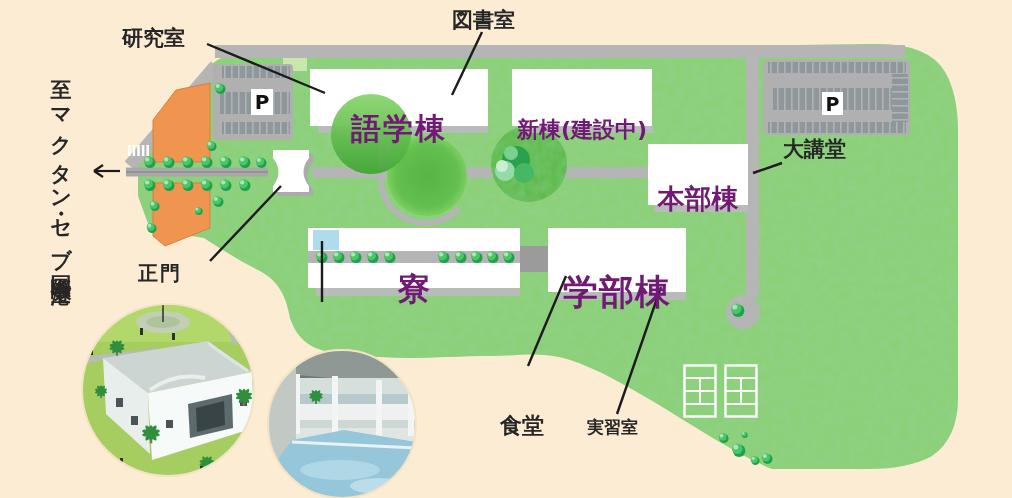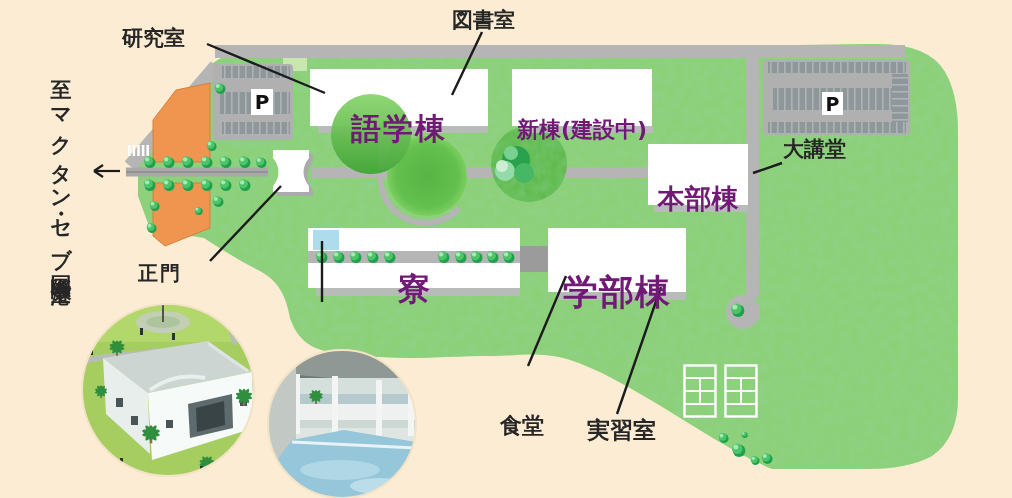--- a/index.html
+++ b/index.html
@@ -316,19 +316,19 @@
 
 <div class="bldg-lbl" style="left:308px;top:228px;width:212px;height:60px;font-size:32px;">寮</div>
 
 <div class="bldg-lbl" style="left:548px;top:228px;width:138px;height:64px;font-size:35px;letter-spacing:1px;">学部棟</div>
 
 <div class="lbl" style="left:138px;top:262px;font-size:20px;letter-spacing:2px;">正門</div>
 
 
 <div class="lbl" style="left:500px;top:366px;font-size:22px;margin-top:48px;">食堂</div>
 
-<div class="lbl" style="left:587px;top:418px;font-size:23px;">実習室</div>
+<div class="lbl" style="left:587px;top:418px;font-size:17px;">実習室</div>
 
 <div class="p-badge" style="left:251px;top:89px;width:22px;height:26px;font-size:20px;">P</div>
 
 <div class="p-badge" style="left:822px;top:92px;width:21px;height:23px;font-size:19px;">P</div>
 
 </div>
 
 </body></html>

